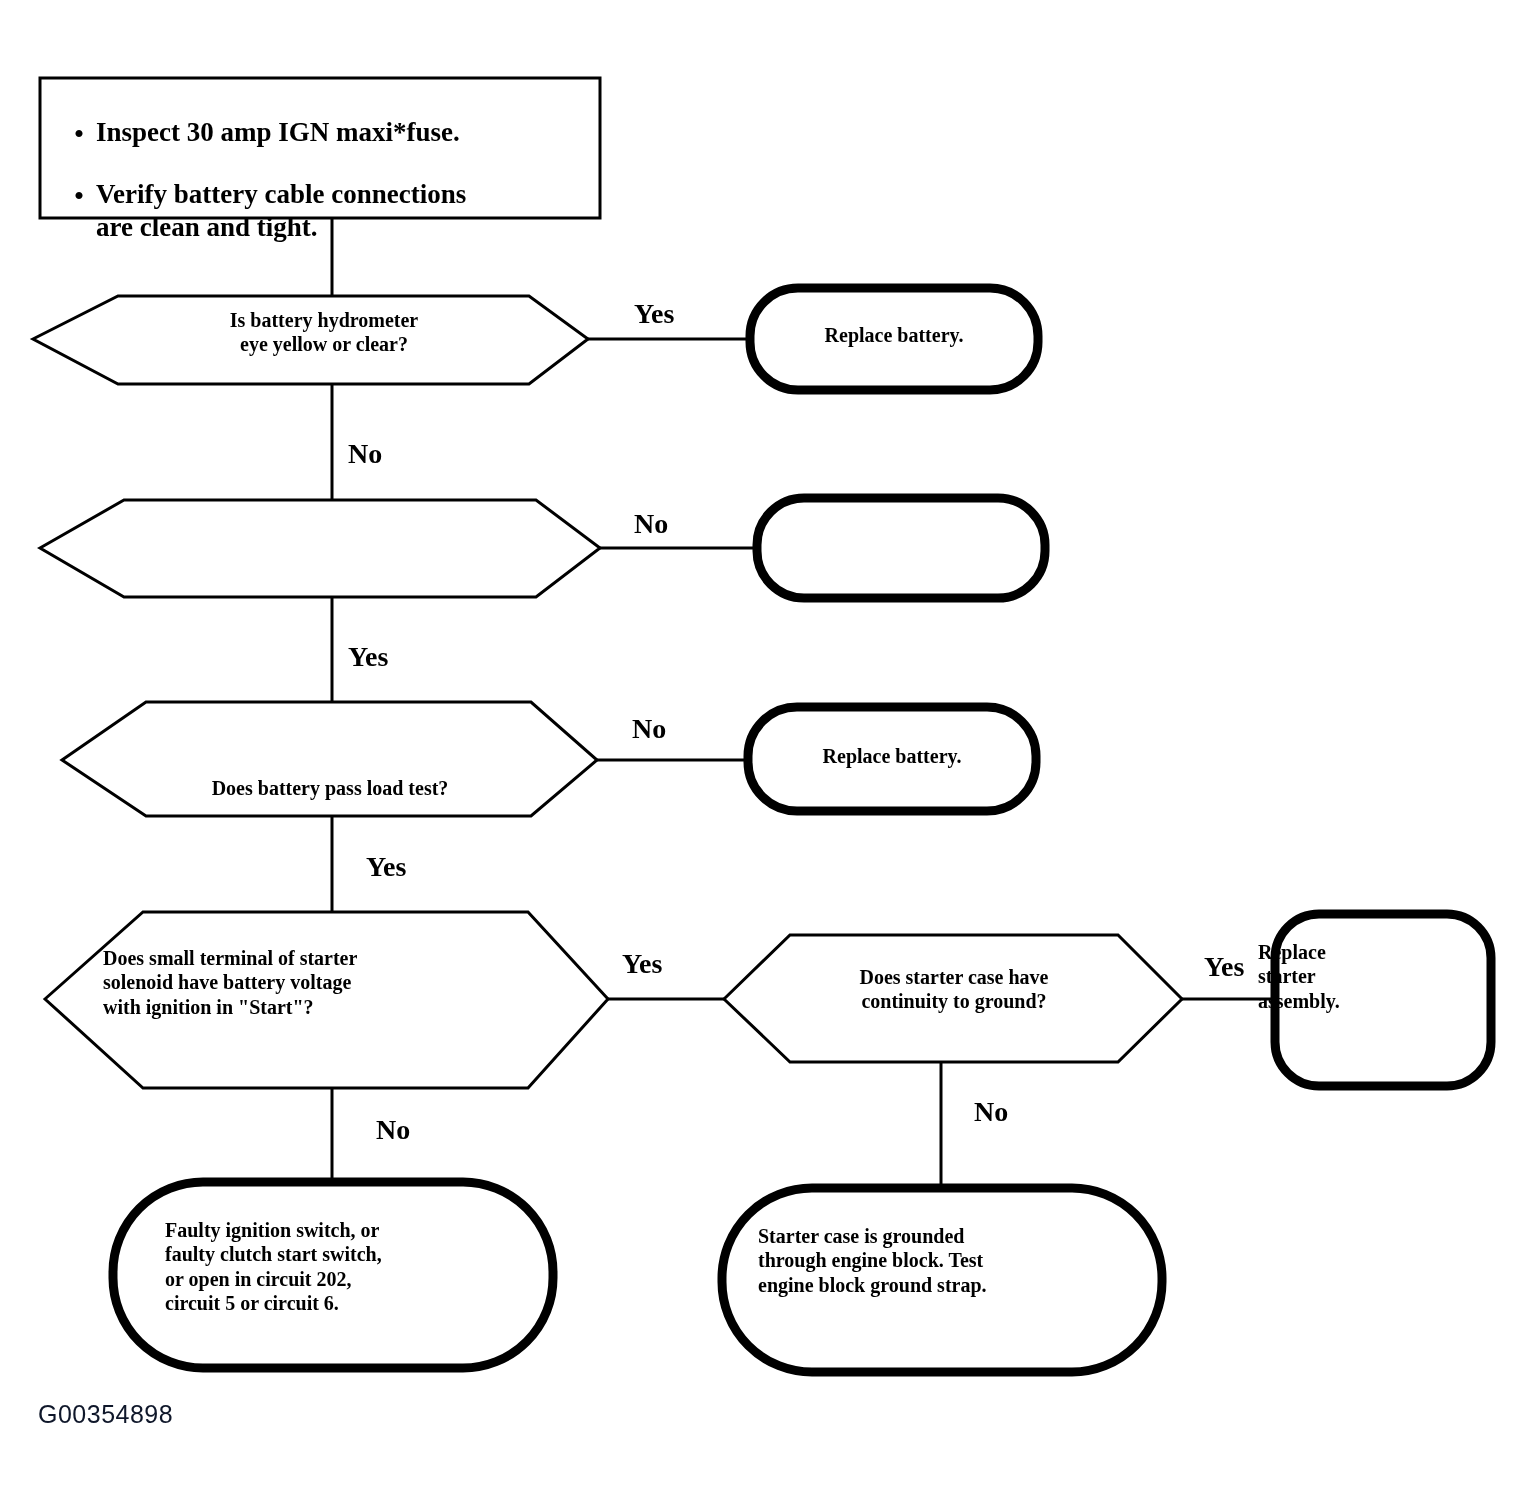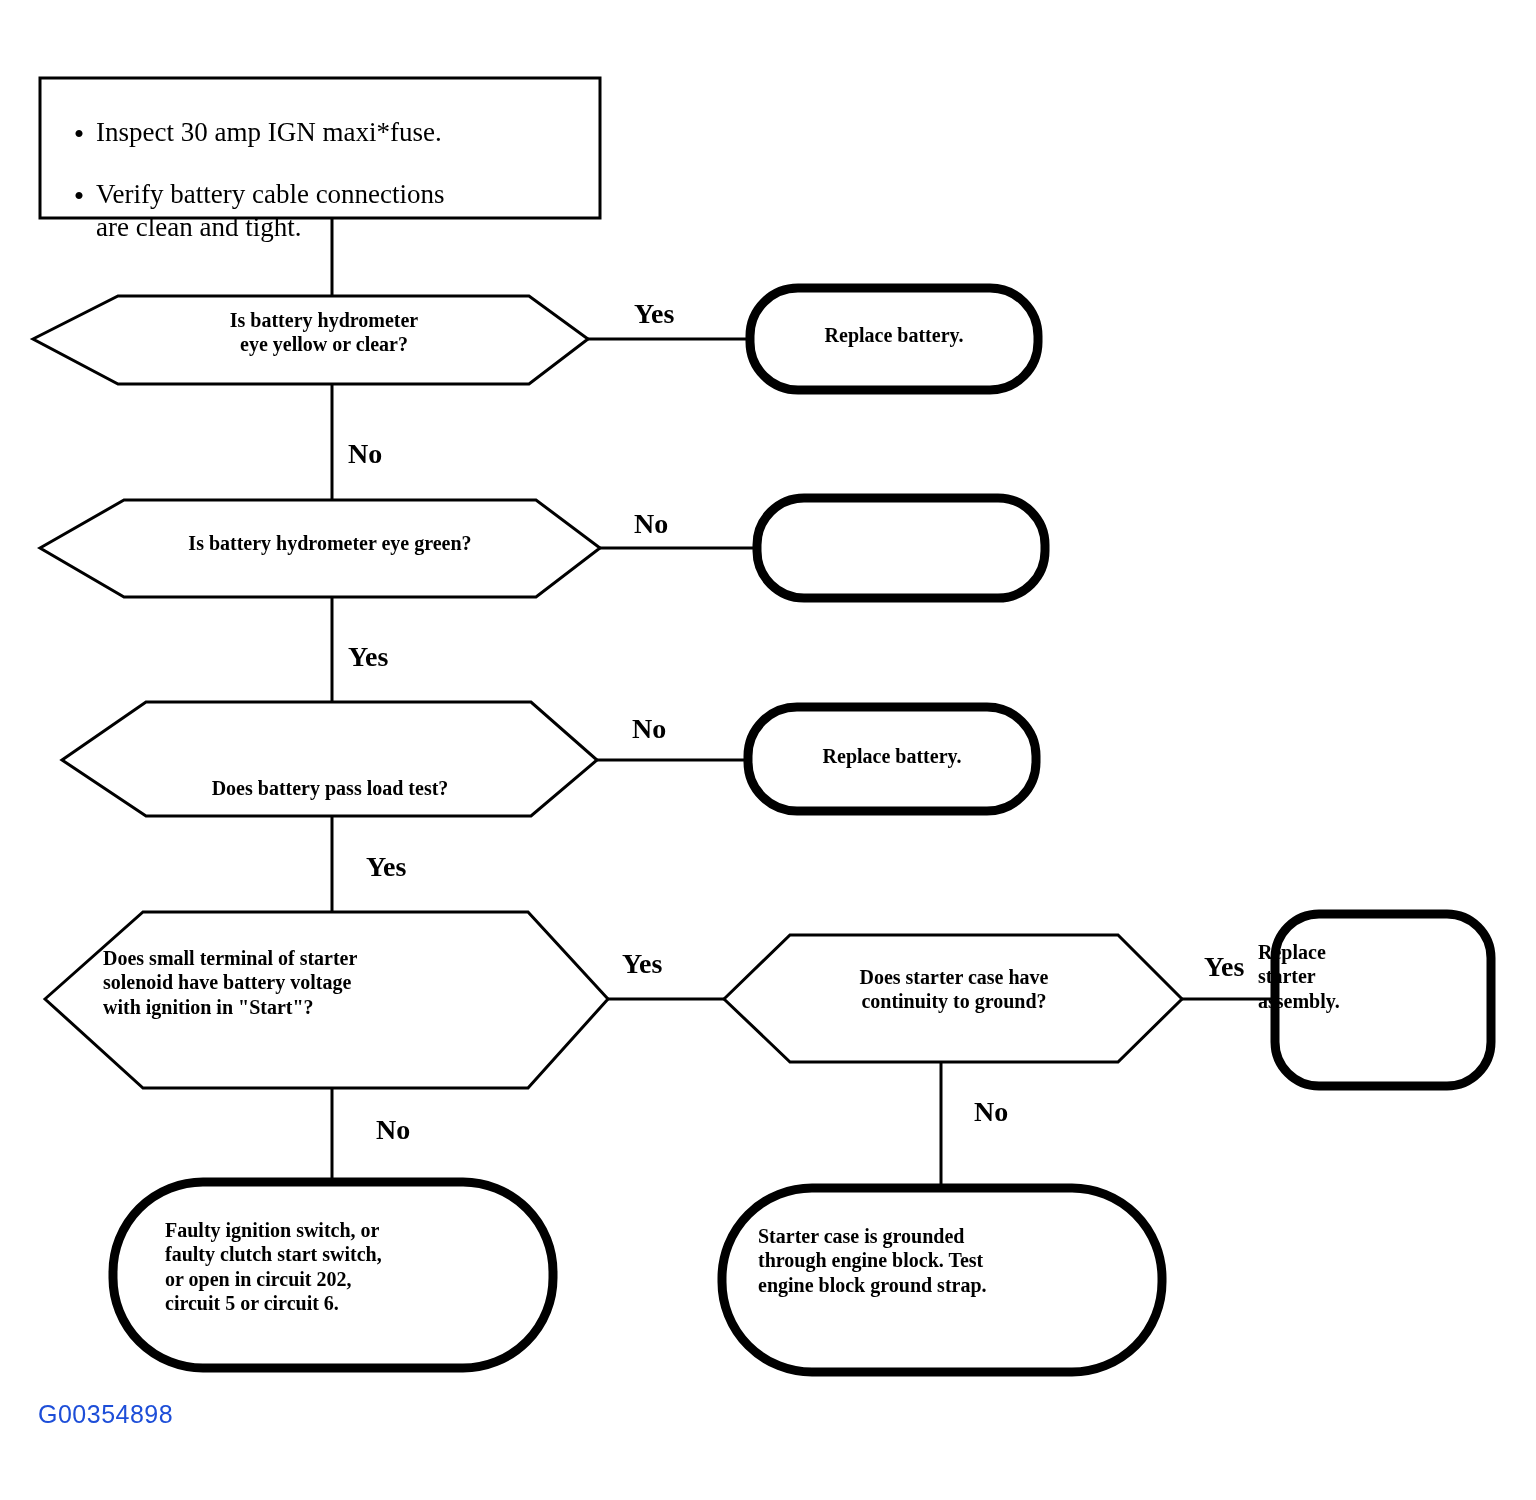--- a/index.html
+++ b/index.html
@@ -70,31 +70,31 @@
   }
   .bullet-dot {
     width: 34px;
     flex: 0 0 34px;
     text-align: center;
     font-size: 30px;
     line-height: 1.22;
   }
   .bullet-body {
     font-size: 27px;
-    font-weight: 400;
+    font-weight: 700;
     line-height: 1.22;
     white-space: pre-line;
   }
   .fig-id {
     position: absolute;
     font-family: "Liberation Sans", "DejaVu Sans", sans-serif;
     font-size: 25px;
     font-weight: 400;
     letter-spacing: 0.5px;
-    color: #1d4ed8;
+    color: #0f172a;
   }
 </style>
 </head>
 <body>
 
 <div id="canvas">
 
   <svg id="flow-svg" viewBox="0 0 1536 1500" xmlns="http://www.w3.org/2000/svg">
 
     <line class="connector" x1="332" y1="218" x2="332" y2="296"></line>
@@ -154,21 +154,20 @@
       <span class="bullet-body">Verify battery cable connections
 are clean and tight.</span>
     </div>
   </div>
 
   <div class="txt node-text centered" style="left:118px; top:308px; width:412px;">Is battery hydrometer
 eye yellow or clear?</div>
 
   <div class="txt node-text centered" style="left:750px; top:323px; width:288px;">Replace battery.</div>
 
-  <div class="txt node-text centered" style="left:110px; top:531px; width:440px;">Is battery hydrometer eye green?</div>
 
 
   <div class="txt node-text centered" style="left:130px; top:744px; width:400px;margin-top:32px;">Does battery pass load test?</div>
 
   <div class="txt node-text centered" style="left:748px; top:744px; width:288px;">Replace battery.</div>
 
   <div class="txt node-text" style="left:103px; top:946px; width:420px;">Does small terminal of starter
 solenoid have battery voltage
 with ignition in "Start"?</div>
 

